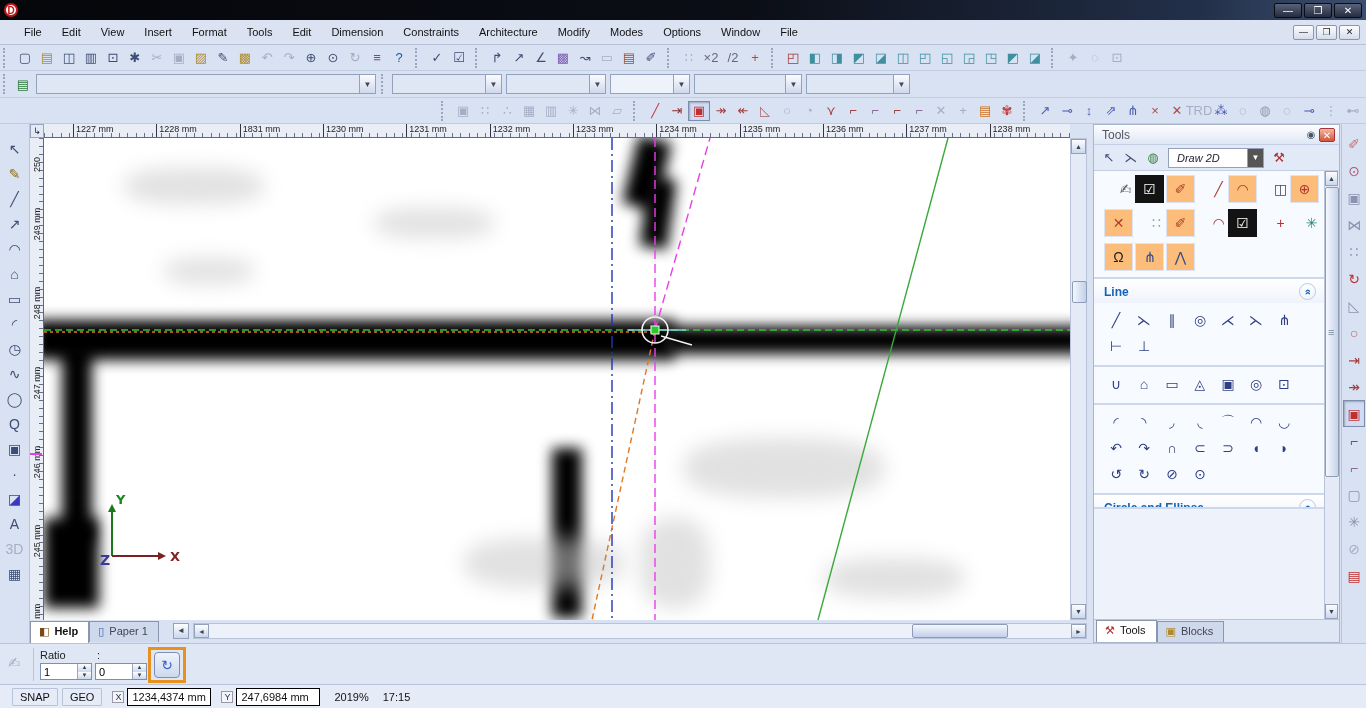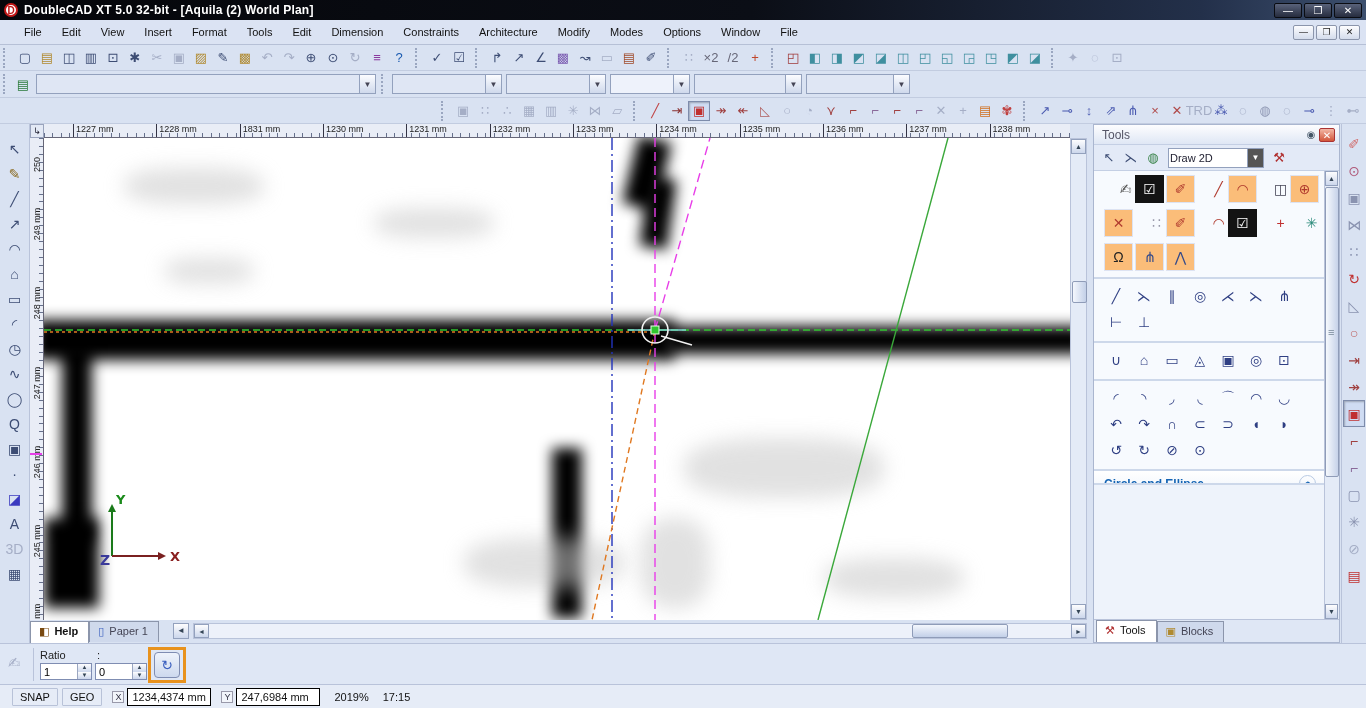--- a/index.html
+++ b/index.html
@@ -31,21 +31,21 @@
   #tb2 { top:71px; height:27px; }
   #tb3 { top:98px; height:26px; }
   .grip { width:6px; height:80%; margin:0 3px; border-left:2px dotted #9aa6c0; }
   .tgroup { display:flex; align-items:center; padding:0 2px; }
   .tbi { width:22px; height:20px; display:inline-flex; align-items:center; justify-content:center;
     font-size:13px; color:#3d4d74; }
   .tbi.dim { color:#a5aec6; }
   .tbi.pressed { background:#cfdcf3; border:1px solid #7e8cab; box-shadow:inset 1px 1px 2px rgba(0,0,0,.25); }
   .combo { height:20px; background:#dfe6f4; border:1px solid #93a1bd; display:flex; align-items:stretch; margin:0 2px; }
   .combo.light { background:#eef2fb; }
-  .combo .cval { flex:1; padding:3px 1px; color:#223; overflow:hidden; white-space:nowrap; }
+  .combo .cval { flex:1; padding:3px 8px; color:#223; overflow:hidden; white-space:nowrap;font-style:italic; }
   .combo .carr { width:16px; background:linear-gradient(#fbfcff,#cfd9ec); border-left:1px solid #93a1bd;
     display:flex; align-items:center; justify-content:center; font-size:8px; color:#445; }
 
   
   .main { position:absolute; top:124px; left:0; width:1366px; height:519px; background:#d9e2f2; }
 
   .ltb { position:absolute; left:0; top:0; width:30px; height:519px; border-right:1px solid #b9c3da;
     display:flex; flex-direction:column; align-items:center; padding-top:12px; }
   .ltb .tbi { width:24px; height:25px; font-size:14px; }
 
@@ -149,21 +149,20 @@
   .coord .cbox { border:1px solid #000; background:#fff; padding:2px 4px; min-width:84px; }
   .plain { margin-left:14px; }
 </style>
 </head>
 <body>
 
 <div id="app" data-name="application-window">
 
   <div class="titlebar" data-name="titlebar">
     <span class="applogo" data-name="app-logo-icon">D</span>
-    <span class="wtitle" data-name="window-title">DoubleCAD XT 5.0 32-bit - [Aquila (2) World Plan]</span>
     <span class="wbtns">
         <span class="wbtn" data-name="minimize-button">—</span>
         <span class="wbtn" data-name="maximize-button">❐</span>
         <span class="wbtn" data-name="close-button">✕</span>
       </span>
   </div>
 
   <div class="menubar" data-name="menubar">
     <span style="display:flex">
         <span data-name="menu-file">File</span>
@@ -496,20 +495,26 @@
                 <span class="snapcell plain" data-name="snap-divide-icon" style="color: rgb(192, 48, 48);">+</span>
                 <span class="snapcell plain" data-name="snap-star-icon" style="color: rgb(42, 138, 122);">✳</span>
               </div>
             <div class="snapgrid" style="padding-top:0">
                 <span class="snapcell orange" data-name="snap-magnet-icon" style="color: rgb(34, 34, 34);">Ω</span>
                 <span class="snapcell orange" data-name="snap-vertex-icon" style="color: rgb(51, 74, 138);">⋔</span>
                 <span class="snapcell orange" data-name="snap-angle-icon" style="color: rgb(51, 74, 138);">⋀</span>
               </div>
           </div>
           <div class="card" data-name="section-line">
+            <div class="sect-h">
+              <span class="sect-title" data-name="section-title">Line</span>
+              <span class="chev" data-name="collapse-chevron-icon">
+                  <i>»</i>
+                </span>
+            </div>
             <div class="palrow">
                 <span class="palicon" data-name="line-single-icon">╱</span>
                 <span class="palicon" data-name="line-multiline-icon">⋋</span>
                 <span class="palicon" data-name="line-parallel-icon">∥</span>
                 <span class="palicon" data-name="line-tangent-arc-icon">◎</span>
                 <span class="palicon" data-name="line-tangent-from-icon">⋌</span>
                 <span class="palicon" data-name="line-tangent-to-icon">⋋</span>
                 <span class="palicon" data-name="line-tangent-two-icon">⋔</span>
                 <span class="palicon" data-name="line-perpendicular-icon">⊢</span>
                 <span class="palicon" data-name="line-vertical-icon">⊥</span>

